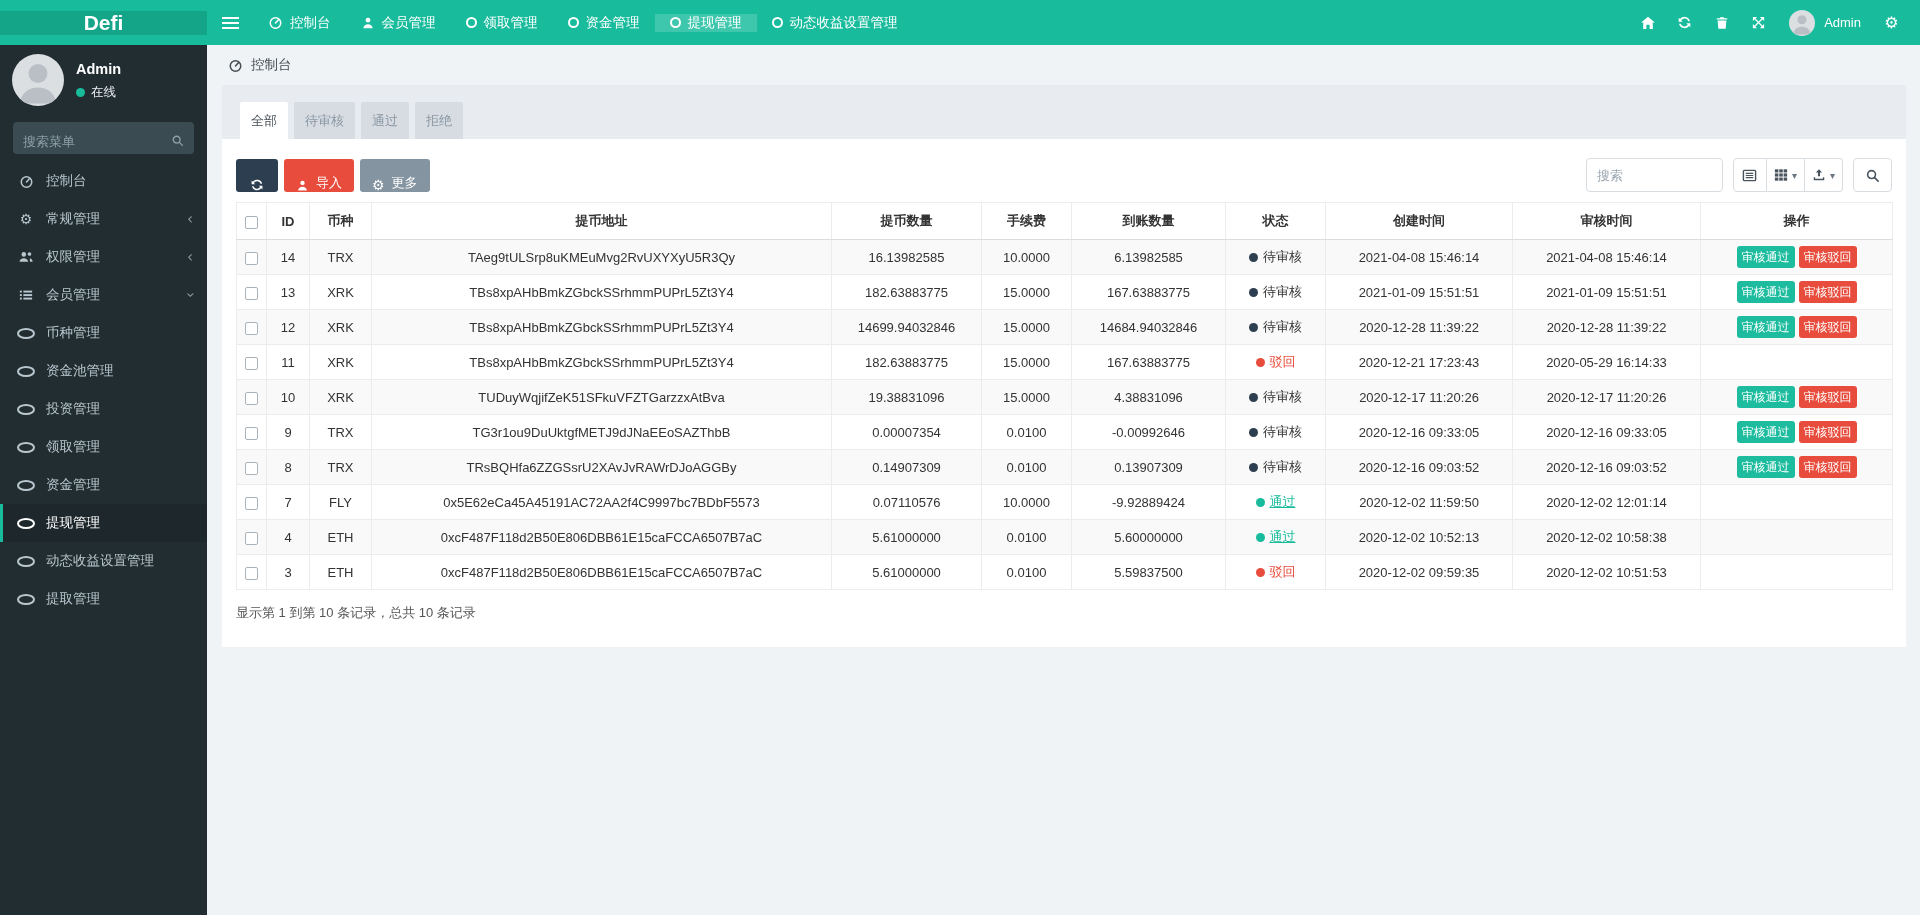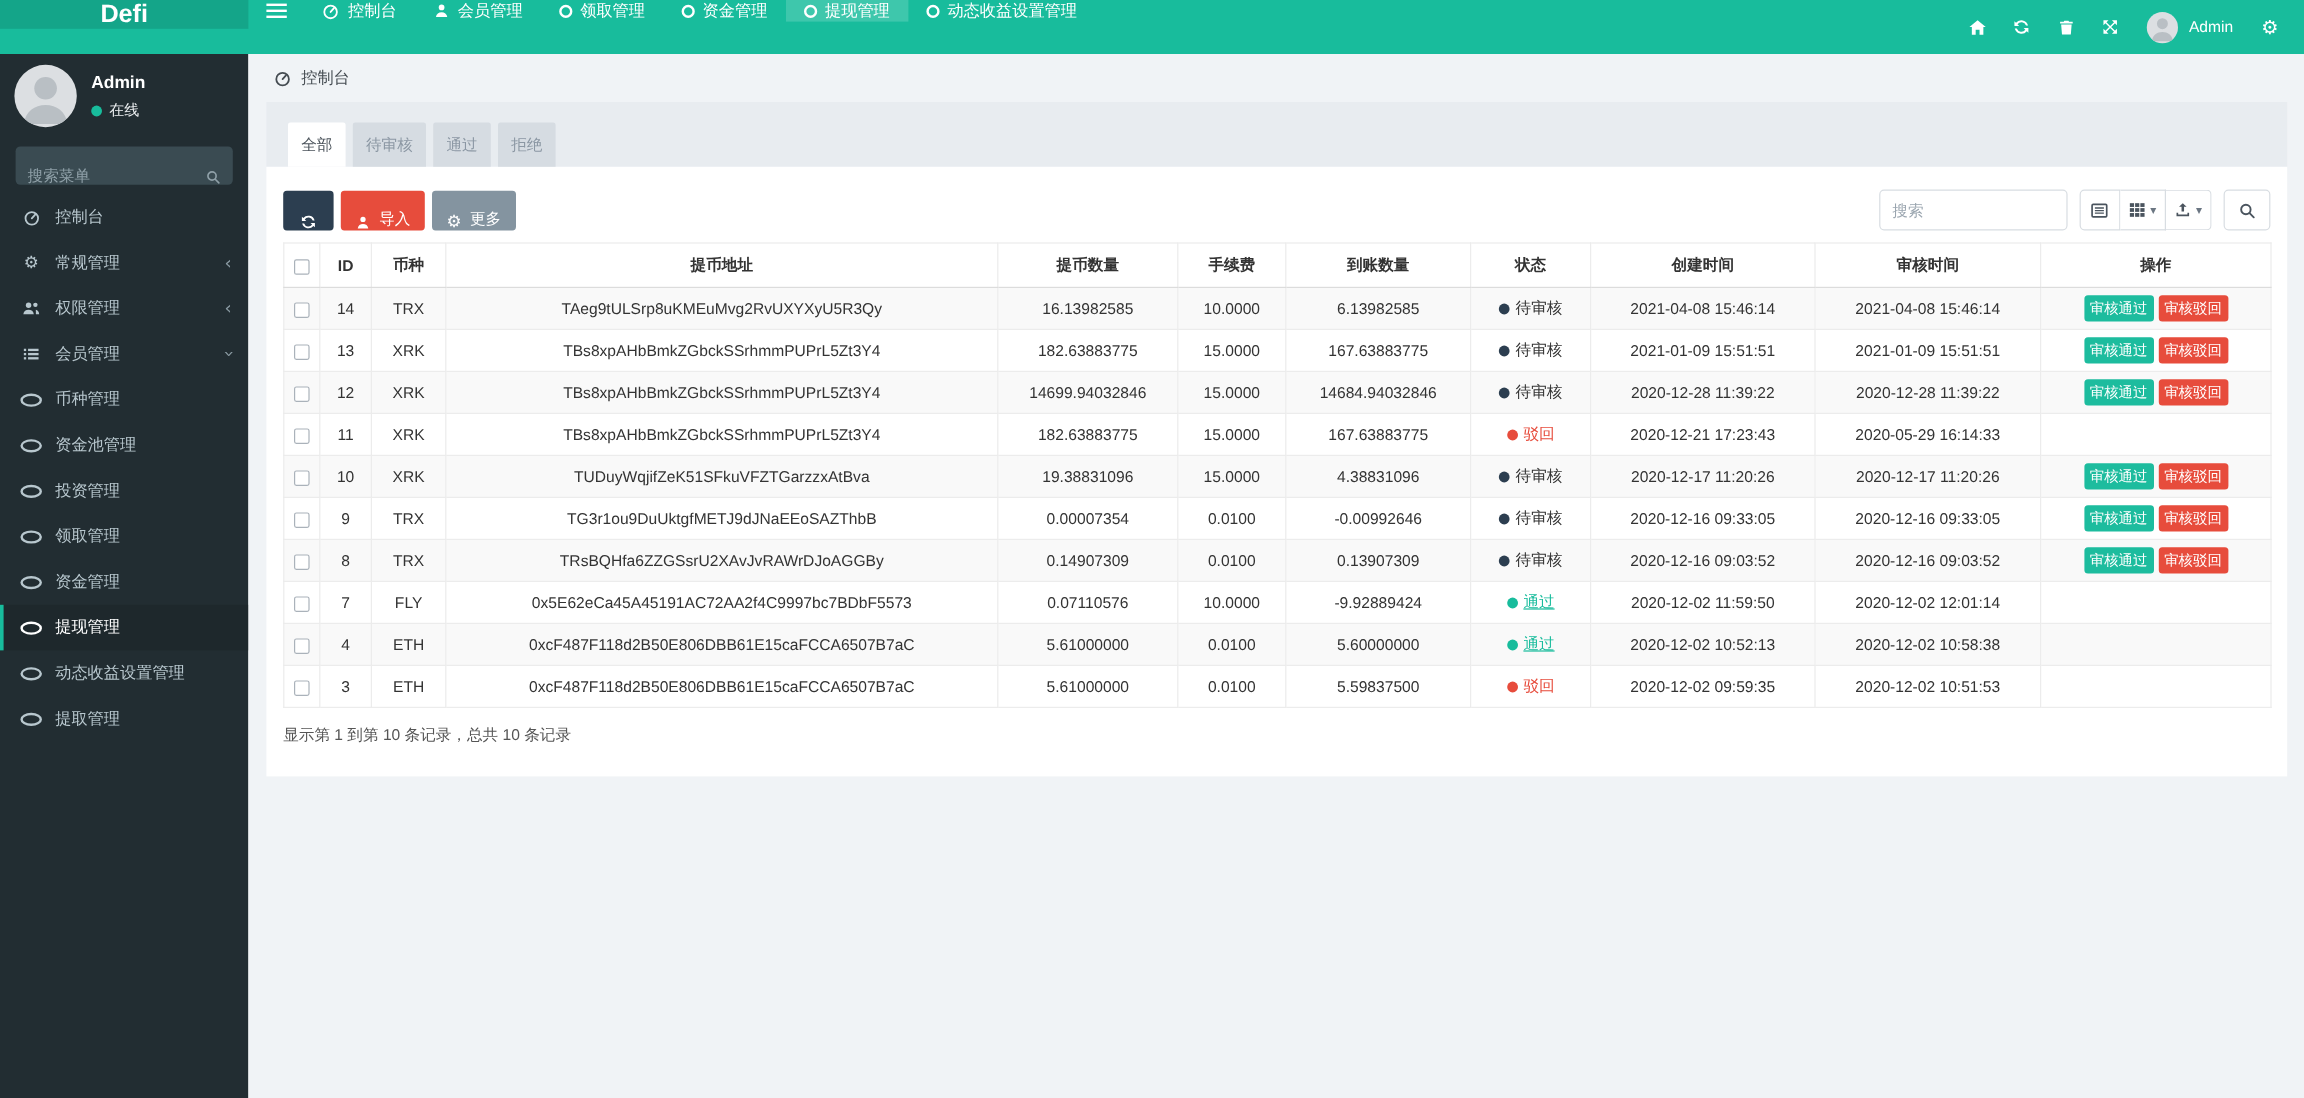--- a/index.html
+++ b/index.html
@@ -2,21 +2,21 @@
 <html><head>
 <meta charset="utf-8">
 <title>Defi</title>
 <style>
   *{box-sizing:border-box;margin:0;padding:0}
   html,body{width:1920px;height:915px;overflow:hidden}
   body{font-family:"Liberation Sans","DejaVu Sans",sans-serif;font-size:13px;color:#333;background:#f0f3f6}
   .app{position:relative;width:1920px;height:915px}
 
   
-  .navbar{position:absolute;top:0;left:0;right:0;height:45px;background:#18bc9c;display:flex;align-items:flex-start;color:#fff;z-index:20}
+  .navbar{position:absolute;top:0;left:0;right:0;height:45px;background:#18bc9c;display:flex;align-items:center;color:#fff;z-index:20}
   .brand{width:207px;background:#14a589;display:flex;align-items:center;justify-content:center;font-weight:bold;font-size:21px}
   .nav-left{display:flex;align-items:stretch;flex:1;min-width:0}
   .nav-toggle{width:46px;display:flex;align-items:center;justify-content:center;cursor:pointer}
   .bars{width:17px;height:2px;background:#fff;box-shadow:0 -5px 0 #fff,0 5px 0 #fff;display:inline-block}
   .nav-item{display:flex;align-items:center;gap:7px;padding:0 15px;font-size:13.5px;cursor:pointer;white-space:nowrap}
   .nav-item.active{background:rgba(255,255,255,.17)}
   .ring{width:11px;height:11px;border:2px solid currentColor;border-radius:50%;display:inline-block;flex:none}
   .nav-right{display:flex;align-items:center;padding-right:10px}
   .nav-icon-btn{width:37px;height:45px;display:flex;align-items:center;justify-content:center;cursor:pointer}
   .nav-user{display:flex;align-items:center;gap:9px;padding:0 12px;cursor:pointer}
@@ -24,21 +24,21 @@
   .glyph{font-family:"DejaVu Sans",sans-serif;font-style:normal}
   .icon{display:inline-flex;align-items:center;justify-content:center;line-height:1}
 
   
   .sidebar{position:absolute;top:45px;left:0;width:207px;bottom:0;background:#222d32;color:#b8c7ce}
   .user-panel{display:flex;gap:12px;padding:9px 12px 0 12px;height:68px}
   .avatar-lg{width:52px;height:52px;border-radius:50%;background:#dcdfe2;overflow:hidden;flex:none}
   .user-name{color:#fff;font-weight:bold;font-size:14.5px;margin-top:7px}
   .user-status{font-size:12.5px;color:#eceff1;margin-top:7px;display:flex;align-items:center;gap:6px}
   .dot{width:9px;height:9px;border-radius:50%;background:#18bc9c;display:inline-block}
-  .sidebar-search{margin:9px 13px 0 13px;background:#3a4b52;border-radius:4px;display:flex;align-items:flex-end;padding:0 10px;height:32px;gap:6px}
+  .sidebar-search{margin:9px 13px 0 13px;background:#3a4b52;border-radius:4px;display:flex;align-items:flex-start;padding:12px 10px;height:32px;gap:6px}
   .sidebar-search input{flex:1;background:transparent;border:0;color:#ccc;font-size:13px;outline:none;min-width:0;font-family:inherit}
   .sidebar-search input::placeholder{color:#8fa0a8}
   .menu{margin-top:8px}
   .menu-item{display:flex;align-items:center;gap:11px;height:38px;padding:0 14px;font-size:13.5px;cursor:pointer;border-left:3px solid transparent}
   .menu-item .mi-icon{width:18px;flex:none;display:inline-flex;justify-content:center;color:#b8c7ce}
   .menu-item.active{background:#1e282c;color:#fff;border-left-color:#18bc9c}
   .menu-item.active .mi-icon{color:#fff}
   .menu-arrow{margin-left:auto;color:#8a9aa2;font-size:15px}
   .menu-arrow.down{transform:rotate(-90deg)}
 
@@ -52,21 +52,21 @@
   .panel{background:#fff;padding:19px 14px 25px 14px}
 
   
   .toolbar{display:flex;justify-content:space-between;align-items:center;margin-bottom:10px}
   .toolbar-left{display:flex;gap:6px}
   .btn{height:33px;border:none;border-radius:3px;color:#fff;font-size:13px;display:inline-flex;align-items:flex-end;gap:7px;padding:0 12px;cursor:pointer;font-family:inherit}
   .btn-refresh{background:#2c3e50;width:42px;justify-content:center;padding:0}
   .btn-import{background:#e74c3c}
   .btn-more{background:#8494a0}
   .toolbar-right{display:flex;align-items:center}
-  .search-input{width:157px;height:34px;border:1px solid #d8dde2;border-radius:4px;padding:0 10px;font-size:13px;color:#555;outline:none;background:#fff;font-family:inherit}
+  .search-input{width:137px;height:34px;border:1px solid #d8dde2;border-radius:4px;padding:0 10px;font-size:13px;color:#555;outline:none;background:#fff;font-family:inherit}
   .search-input::placeholder{color:#9aa5af}
   .btn-group{display:flex;margin-left:10px}
   .tbtn{height:34px;min-width:34px;padding:0 7px;background:#fff;border:1px solid #d8dde2;display:inline-flex;align-items:center;justify-content:center;gap:4px;cursor:pointer;color:#4a545e}
   .tbtn+.tbtn{border-left:0}
   .tbtn:first-child{border-radius:4px 0 0 4px}
   .tbtn:last-child{border-radius:0 4px 4px 0}
   .btn-search{margin-left:10px;width:39px;height:34px;background:#fff;border:1px solid #d8dde2;border-radius:4px;display:inline-flex;align-items:center;justify-content:center;cursor:pointer;color:#4a545e}
   .caret{font-size:10px;color:#6b7682}
 
   

